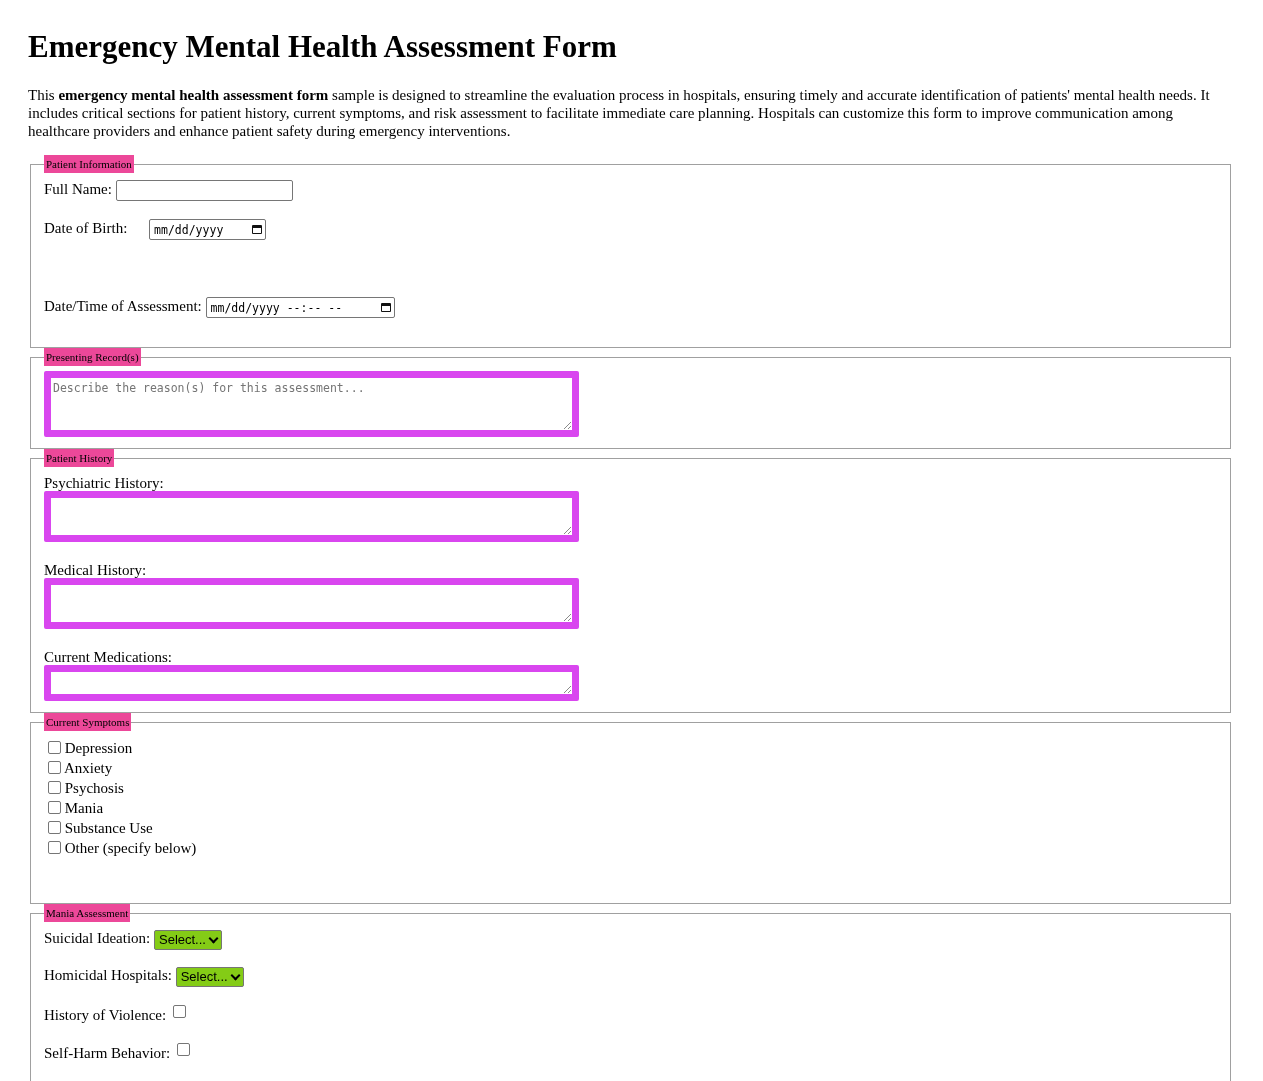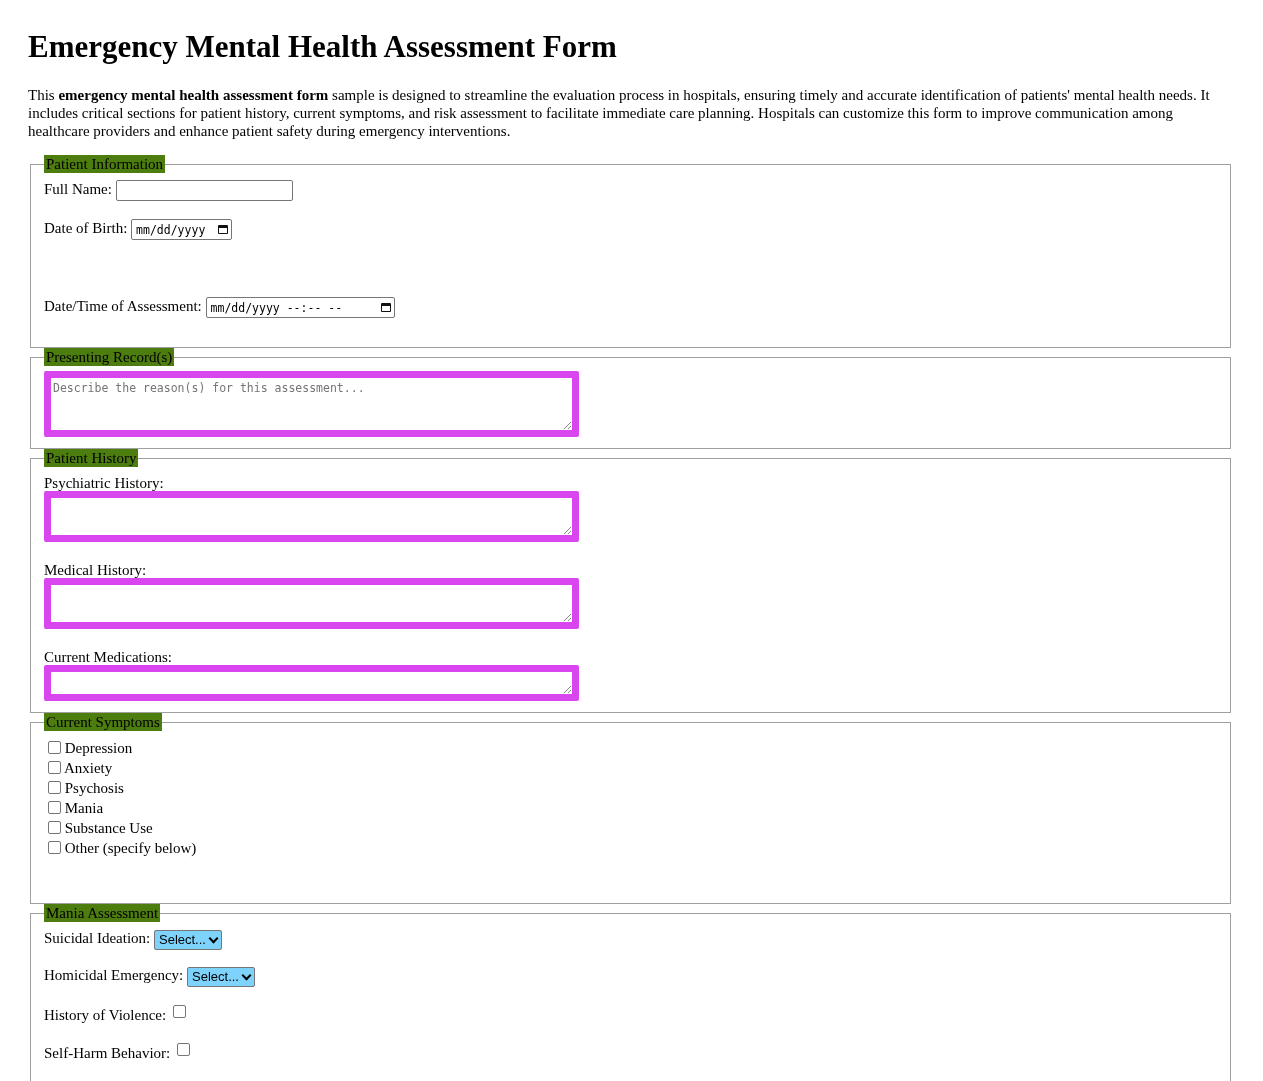--- a/index.html
+++ b/index.html
@@ -39,23 +39,23 @@
     border: 1px solid #a0a0a0;
     border-top: none;
   }
   fieldset .top-line {
     position: absolute; left: 0; right: 0; top: 0;
     height: 0; border-top: 1px solid #a0a0a0;
   }
   .legend {
     position: absolute;
     left: 13px; top: -9px;
-    background: #4d7c0f;
+    background: #ec4899;
     padding: 0 2px 0 2px;
-    font-size: 15px;
+    font-size: 11px;
     line-height: 18px;
     white-space: nowrap;
   }
   .row { position: absolute; left: 13px; white-space: nowrap; line-height: 18px; }
   .lbl { font-size: 15px; }
   .txt {
     display: inline-block;
     vertical-align: middle;
     box-sizing: border-box;
     border: 1px solid #767676;
@@ -119,21 +119,21 @@
     align-items: center;
     vertical-align: middle;
     box-sizing: border-box;
     height: 20px;
     border: 1px solid #767676;
     border-radius: 2px;
     padding: 0 3px 0 4px;
     font-family: "Liberation Sans", "DejaVu Sans", sans-serif;
     font-size: 13px;
     color: #000;
-    background: #7dd3fc;
+    background: #84cc16;
   }
   .chev {
     display: inline-block;
     width: 5px; height: 5px;
     border-right: 2px solid #000;
     border-bottom: 2px solid #000;
     transform: rotate(45deg);
     margin: -3px 1px 0 4px;
   }
 </style>
@@ -150,21 +150,21 @@
     <div class="top-line"></div>
     <span class="legend">Patient Information</span>
 
     <div class="row" style="top:16px;">
       <span class="lbl">Full Name:</span>
       <span class="txt" style="width:177px;"></span>
     </div>
 
     <div class="row" style="top:55px;">
       <span class="lbl">Date of Birth:</span>
-      <span class="date" style="width:101px;">
+      <span class="date" style="width:117px;margin-left:18px;">
         <span>mm/dd/yyyy</span>
         <span class="cal-icon"></span>
       </span>
     </div>
 
 
     <div class="row" style="top:133px;">
       <span class="lbl">Date/Time of Assessment:</span>
       <span class="date" style="width:189px;">
         <span>mm/dd/yyyy --:-- --</span>
@@ -239,21 +239,21 @@
 
     <div class="row" style="top:16px;">
       <span class="lbl">Suicidal Ideation:</span>
       <span class="sel">
         <span>Select...</span>
         <span class="chev"></span>
       </span>
     </div>
 
     <div class="row" style="top:53px;">
-      <span class="lbl">Homicidal Emergency:</span>
+      <span class="lbl">Homicidal Hospitals:</span>
       <span class="sel">
         <span>Select...</span>
         <span class="chev"></span>
       </span>
     </div>
 
     <div class="row" style="top:92px;">
       <span class="lbl">History of Violence:</span>
       <span class="cb" style="margin-left:3px;vertical-align:2px;"></span>
     </div>

